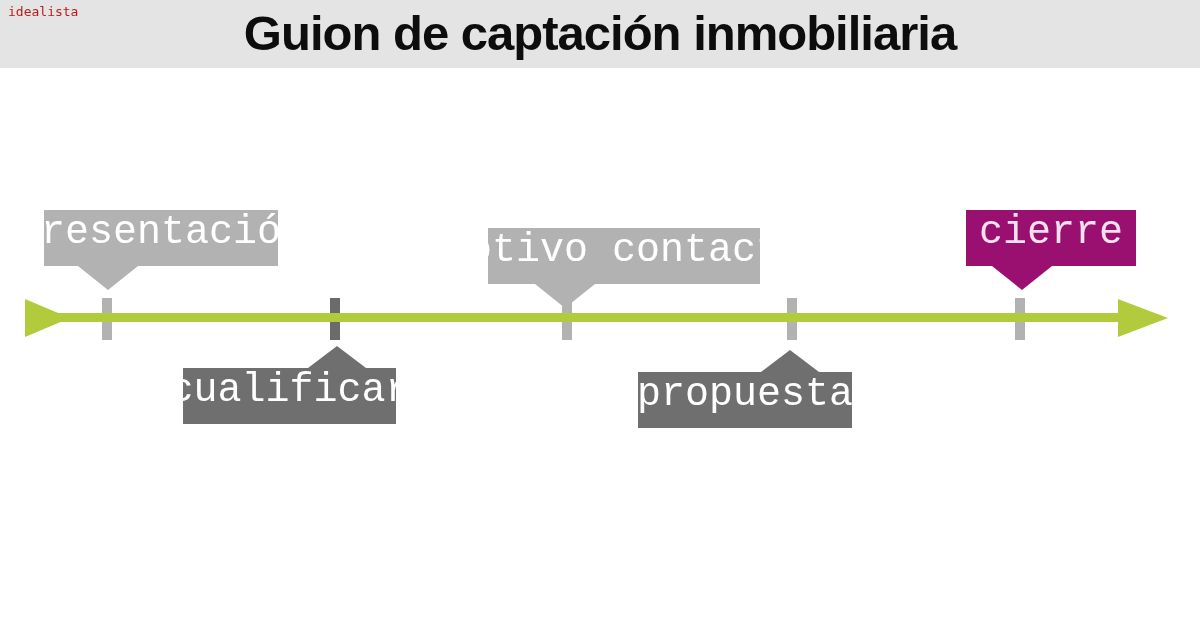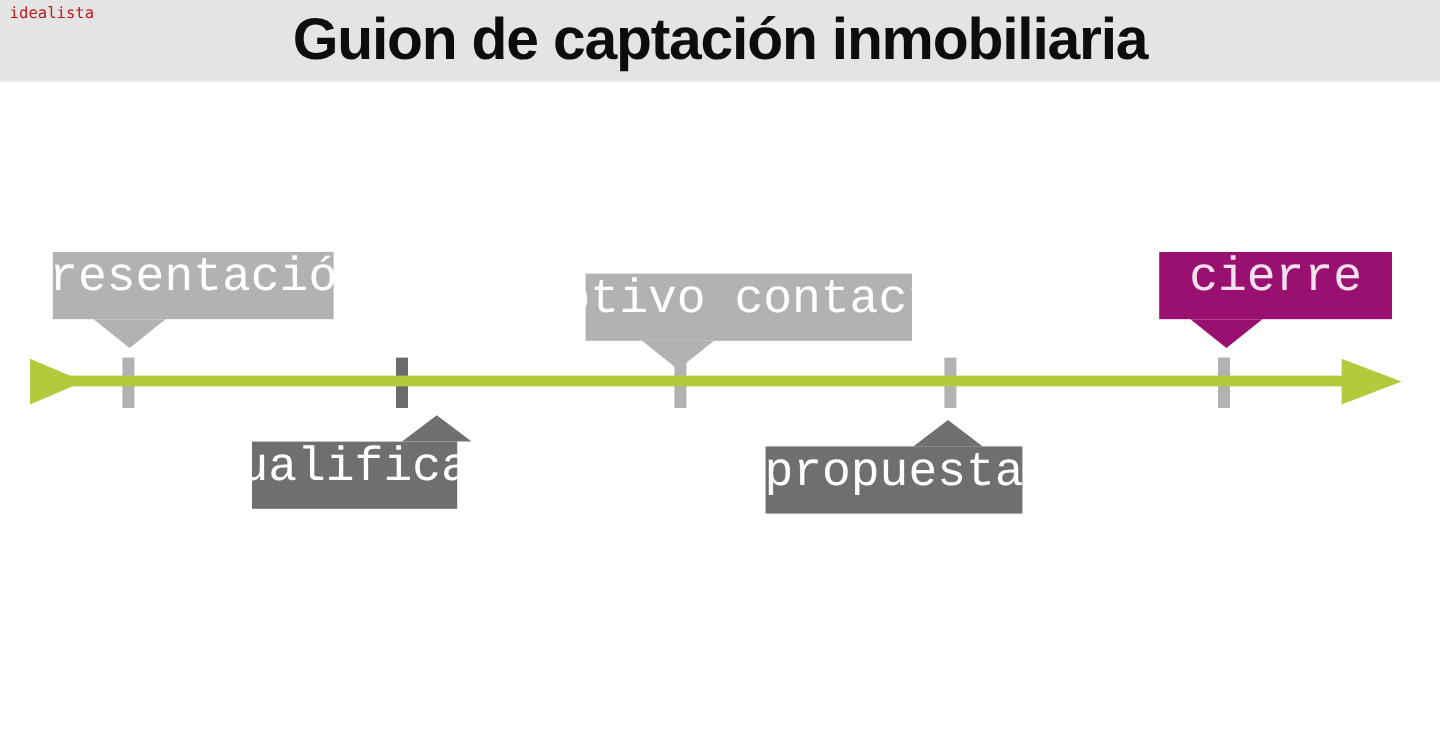--- a/index.html
+++ b/index.html
@@ -86,23 +86,23 @@
   .tail.up{
     top:-22px;
     border-left:29px solid transparent;border-right:29px solid transparent;
     border-bottom:22px solid var(--label-dark-gray);
   }
 
   .b-presentacion{left:44px;top:210px;width:234px;}
   .b-presentacion .tail{left:34px;}
   .b-motivo{left:488px;top:212px;width:272px;margin-top:16px;}
   .b-motivo .tail{left:47px;}
-  .b-cierre{left:966px;top:210px;width:194px;}
+  .b-cierre{left:966px;top:210px;width:170px;}
   .b-cierre .tail{left:26px;}
-  .b-cualificar{left:183px;top:368px;width:171px;margin-left:27px;}
+  .b-cualificar{left:183px;top:368px;width:213px;}
   .b-cualificar .tail{left:125px;}
   .b-propuesta{left:638px;top:372px;width:214px;}
   .b-propuesta .tail{left:123px;}
 </style>
 </head>
 <body>
 
 <div class="canvas">
 
   <div class="header">

